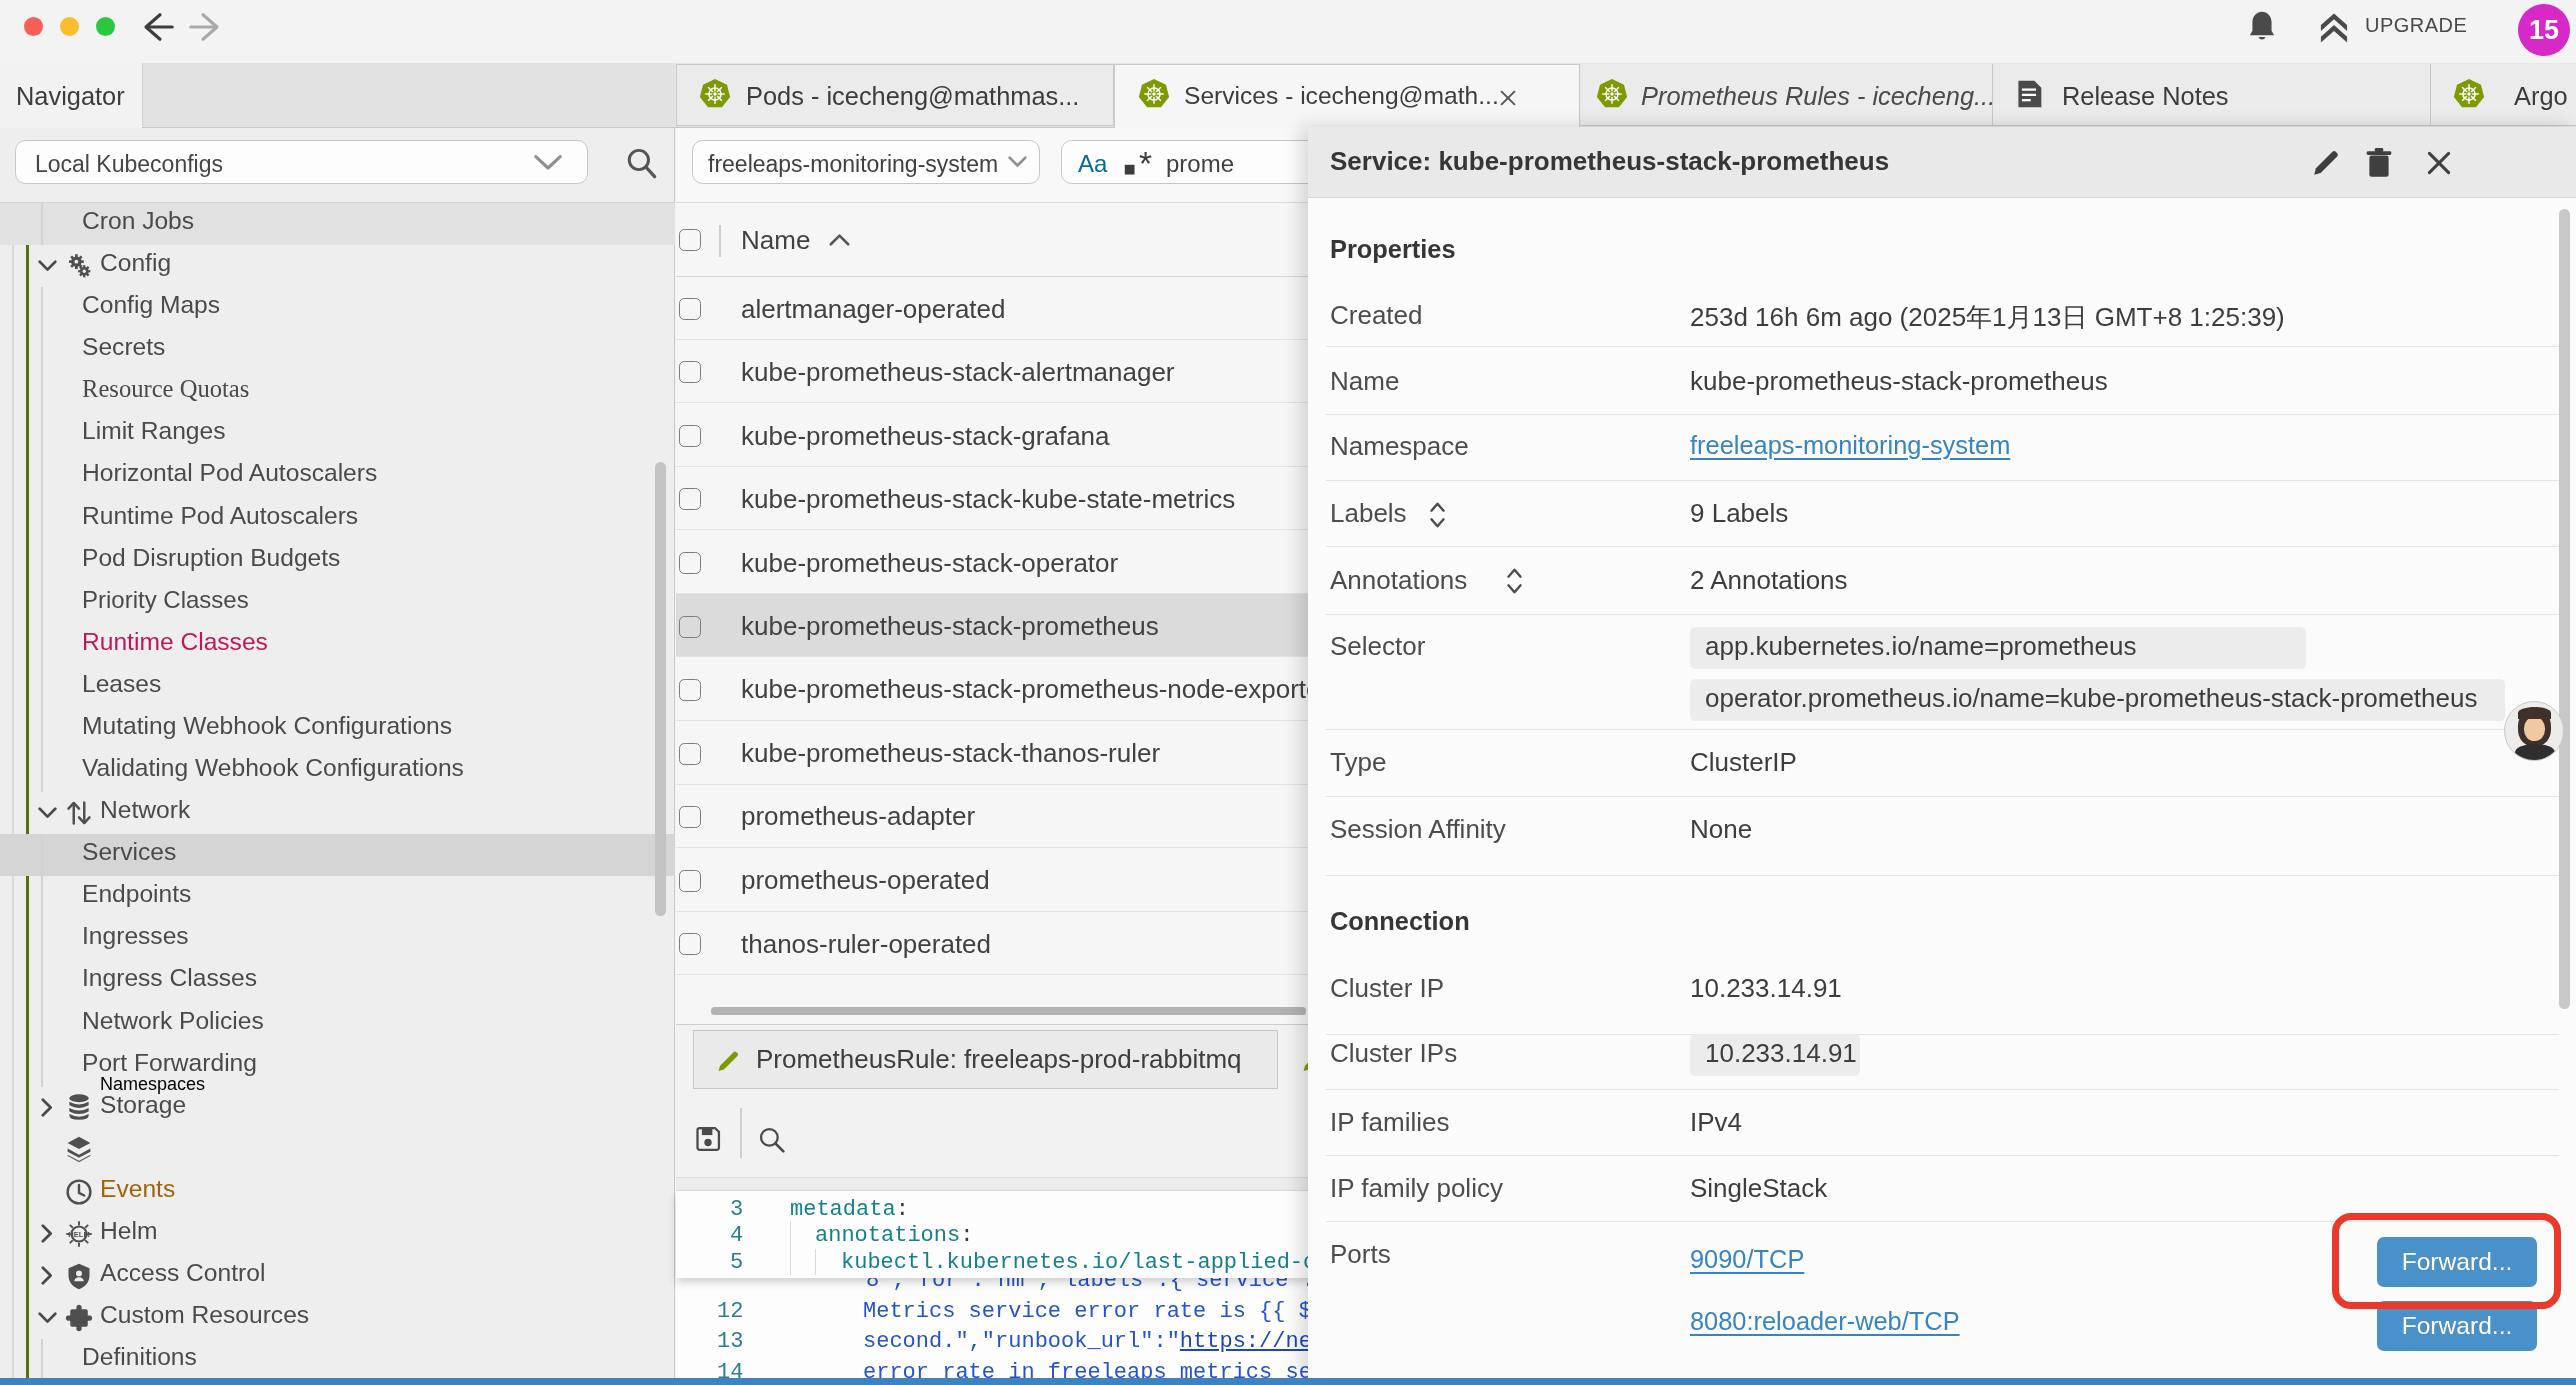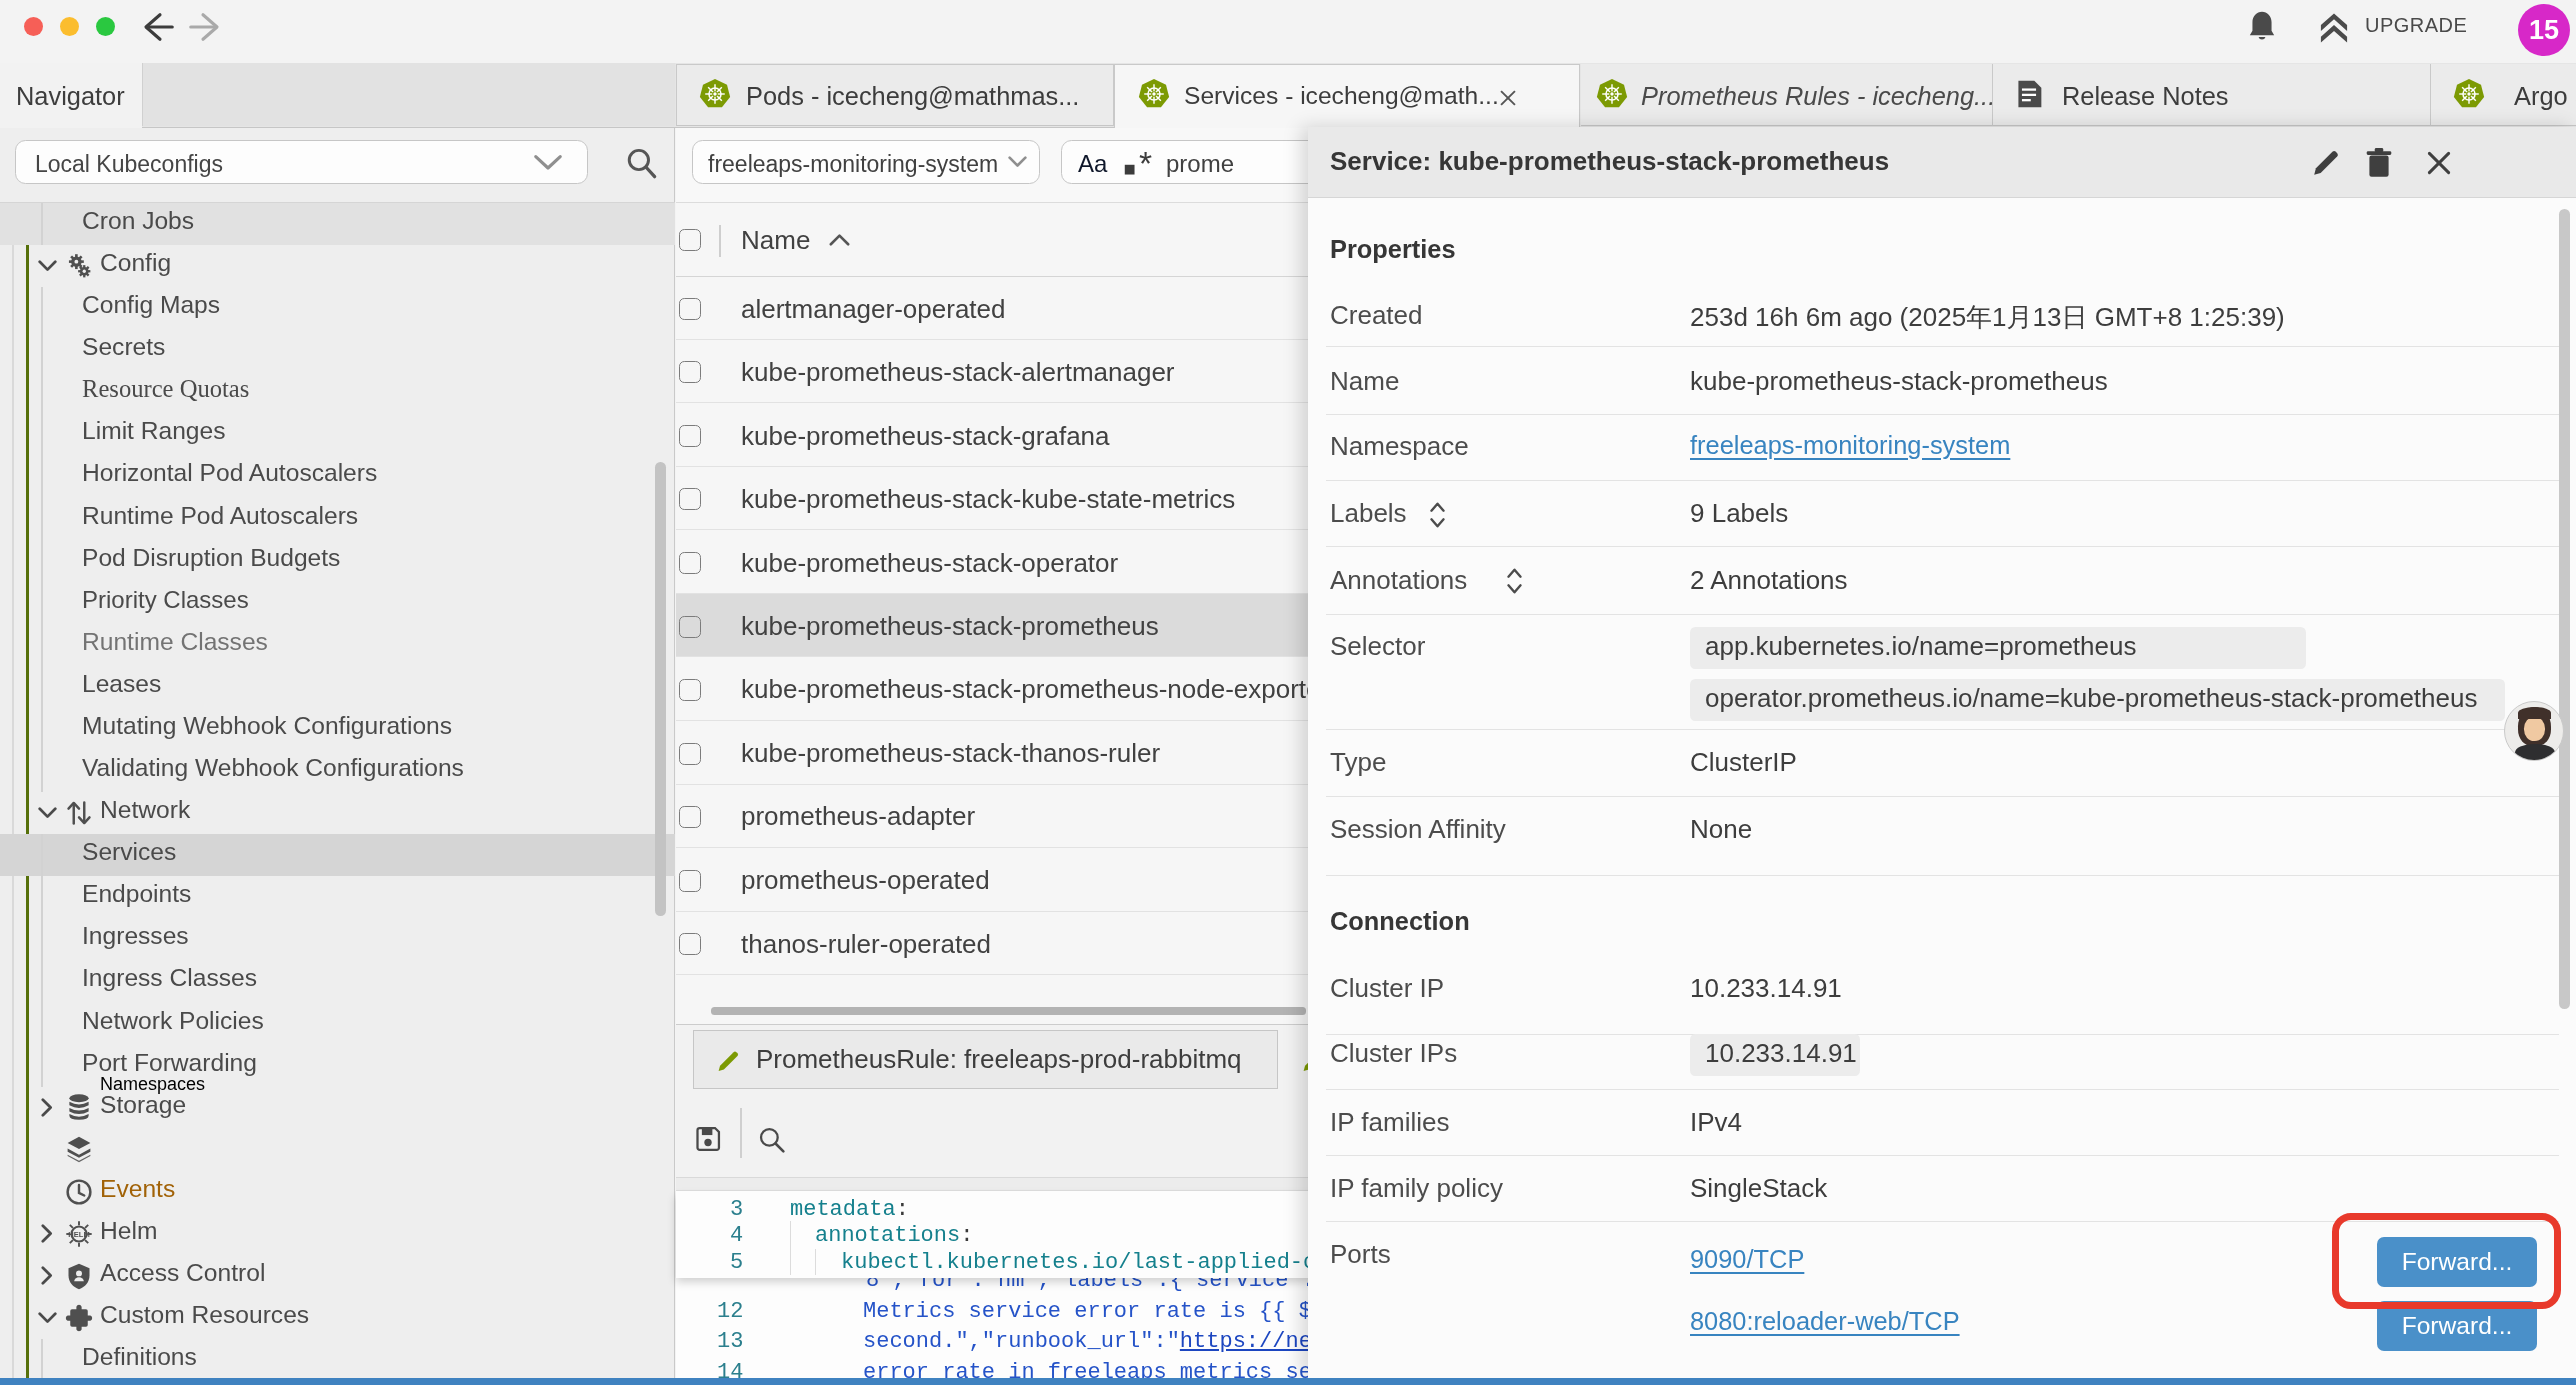--- a/index.html
+++ b/index.html
@@ -146,21 +146,21 @@
   </svg>
 <div class="abs txt" style="left:100px;top:249px;font-size:24.6px;color:#4a4a4a;">Config</div>
 <div class="abs txt" style="left:82px;top:291px;font-size:24.6px;color:#4a4a4a;">Config Maps</div>
 <div class="abs txt" style="left:82px;top:333px;font-size:24.6px;color:#4a4a4a;">Secrets</div>
 <div class="abs txt" style="left:82px;top:375px;font-size:24.6px;color:#4a4a4a;font-family:Liberation Serif, serif;">Resource Quotas</div>
 <div class="abs txt" style="left:82px;top:417px;font-size:24.6px;color:#4a4a4a;">Limit Ranges</div>
 <div class="abs txt" style="left:82px;top:459px;font-size:24.6px;color:#4a4a4a;">Horizontal Pod Autoscalers</div>
 <div class="abs txt" style="left:82px;top:502px;font-size:24.6px;color:#4a4a4a;">Runtime Pod Autoscalers</div>
 <div class="abs txt" style="left:82px;top:544px;font-size:24.6px;color:#4a4a4a;">Pod Disruption Budgets</div>
 <div class="abs txt" style="left:82px;top:586px;font-size:24px;color:#4a4a4a;">Priority Classes</div>
-<div class="abs txt" style="left:82px;top:628px;font-size:24.6px;color:#737373;text-align:center;">Runtime Classes</div>
+<div class="abs txt" style="left:82px;top:628px;font-size:24.6px;color:#be185d;text-align:center;">Runtime Classes</div>
 <div class="abs txt" style="left:82px;top:670px;font-size:24.6px;color:#4a4a4a;">Leases</div>
 <div class="abs txt" style="left:82px;top:712px;font-size:24.6px;color:#4a4a4a;">Mutating Webhook Configurations</div>
 <div class="abs txt" style="left:82px;top:754px;font-size:24.6px;color:#4a4a4a;">Validating Webhook Configurations</div>
 <svg class="abs" style="left:38px;top:807px" width="19" height="12.3" viewBox="0 0 22 14">
 <path d="M2 2 L11 11 L20 2" stroke="#4a4a4a" stroke-width="3.2" fill="none" stroke-linecap="round" stroke-linejoin="round"></path>
   </svg>
 <svg class="abs" style="left:65px;top:799px" width="28" height="28" viewBox="0 0 32 32">
 <g stroke="#4f4f4f" stroke-width="2.8" fill="none" stroke-linecap="round" stroke-linejoin="round">
 <line x1="10" y1="28" x2="10" y2="6"></line>
       <path d="M4 11 L10 4.5 L16 11"></path>
@@ -242,21 +242,21 @@
 <div class="abs" style="left:41px;top:1339px;width:1.8px;height:42px;background:#d2d2d2;"></div>
 <div class="abs" style="left:655px;top:462px;width:10.5px;height:454px;background:#c3c3c3;border-radius:5.3px;"></div>
 <div class="abs" style="left:676px;top:128px;width:1900px;height:1257px;background:#f6f6f6;"></div>
 <div class="abs" style="left:676px;top:128px;width:1900px;height:75px;background:#f8f8f8;border-bottom:0.9px solid #dcdcdc;"></div>
 <div class="abs" style="left:692px;top:140px;width:348px;height:44px;background:#fdfdfd;border:1.8px solid #c6c6c6;border-radius:10.5px;"></div>
 <div class="abs txt" style="left:708px;top:151px;font-size:23px;color:#404040;">freeleaps-monitoring-system</div>
 <svg class="abs" style="left:1007px;top:155px" width="21" height="14" viewBox="0 0 24 16">
 <path d="M3 3 L12 12 L21 3" stroke="#8f8f8f" stroke-width="3" fill="none" stroke-linecap="round" stroke-linejoin="round"></path>
   </svg>
 <div class="abs" style="left:1061px;top:140px;width:631px;height:44px;background:#fdfdfd;border:1.8px solid #c6c6c6;border-radius:10.5px;"></div>
-<div class="abs txt" style="left:1078px;top:150px;font-size:24px;color:#0f172a;">Aa</div>
+<div class="abs txt" style="left:1078px;top:150px;font-size:24px;color:#0369a1;">Aa</div>
 <svg class="abs" style="left:1123px;top:147px" width="39" height="32" viewBox="0 0 44 36">
 <rect x="2" y="20" width="11" height="11" fill="#3c3c3c"></rect>
 <text x="18" y="32" font-size="38" fill="#3c3c3c" font-family="Liberation Sans">*</text>
   </svg>
 <div class="abs txt" style="left:1166px;top:150px;font-size:24px;color:#404040;">prome</div>
 <div class="abs" style="left:676px;top:203px;width:1900px;height:74px;border-bottom:0.9px solid #d5d5d5;"></div>
 <div class="abs" style="left:679px;top:229px;width:22px;height:22px;border:1.8px solid #7c7c7c;border-radius:5.3px;"></div>
 <div class="abs" style="left:719px;top:225px;width:1.8px;height:32px;background:#cecece;"></div>
 <div class="abs txt" style="left:741px;top:225px;font-size:26px;color:#414141;">Name</div>
 <svg class="abs" style="left:829px;top:233px" width="21" height="13" viewBox="0 0 24 15">

